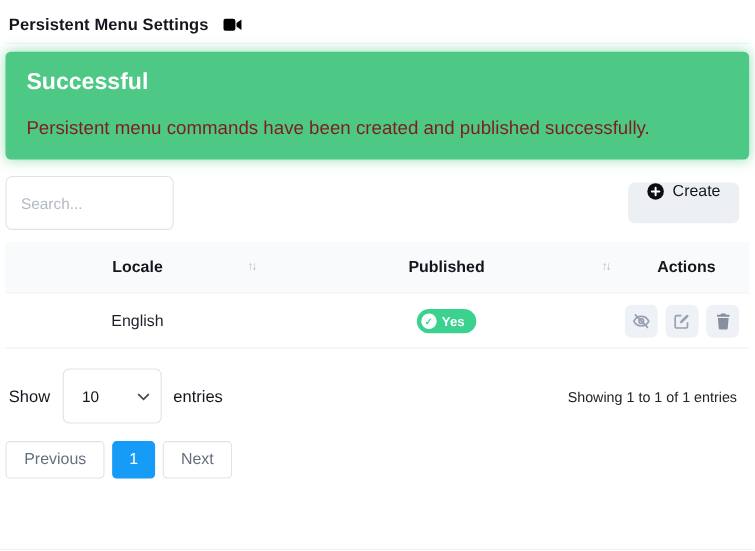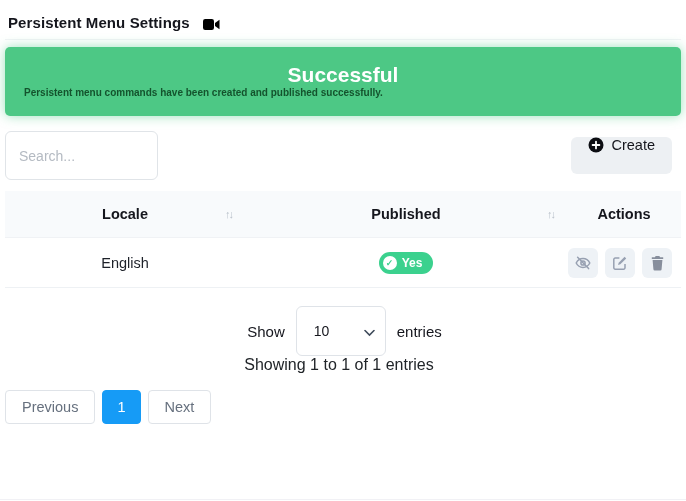--- a/index.html
+++ b/index.html
@@ -12,40 +12,40 @@
     overflow: hidden;
   }
   .page { padding: 0 5px; position: relative; height: 100%; }
 
   
   .header {
     display: flex; align-items: center; justify-content: space-between;
     padding: 14px 0 8px 3px;
     border-bottom: 1px solid #f3f4f7;
   }
-  .title-group { display: flex; align-items: flex-end; gap: 13px; }
+  .title-group { display: flex; align-items: center; gap: 13px; }
   .page-title { font-size: 15px; font-weight: 700; color: #15161d; letter-spacing: .1px; }
   .camera-icon svg { display: block; }
   .options-btn {
     background: #fff; border: 1px solid #d9dee4; border-radius: 6px;
     padding: 10px 17px; font-size: 14px; color: #3f4b5b; cursor: pointer;
     font-family: inherit; display: flex; align-items: center; gap: 8px;
   }
   .caret-down { font-size: 10px; color: #3f4b5b; line-height: 1; }
 
   
   .alert {
     margin-top: 7px;
     background: #4dc885;
     border-radius: 5px;
     padding: 16px 19px 18px;
     box-shadow: 0 0 12px rgba(77, 200, 133, 0.55);
   }
-  .alert-title { color: #fff; font-size: 21px; font-weight: 700; margin-bottom: 0; text-align: center; }
-  .alert-msg { color: #14532d; font-size: 10px; font-weight: bold; }
+  .alert-title { color: #fff; font-size: 21px; font-weight: 700; margin-bottom: 20px; }
+  .alert-msg { color: #7f1d1d; font-size: 17px; }
 
   
   .controls {
     margin-top: 15px;
     display: flex; align-items: center; justify-content: space-between;
   }
   .search-input {
     width: 153px; height: 49px;
     border: 1px solid #e0e4e8; border-radius: 6px;
     padding: 0 13px; font-size: 14px; color: #15161d;
@@ -101,36 +101,35 @@
     color: #97a0b1;
   }
   .icon-btn.trash { color: #878e9c; }
   .icon-btn svg { display: block; }
 
   
   .footer-row {
     margin-top: 18px;
     display: flex; align-items: center; justify-content: space-between;
     padding-left: 3px;
-    flex-direction: column;
   }
   .entries-control { display: flex; align-items: center; gap: 11px; font-size: 15px; color: #15161d; }
   .select-wrap { position: relative; }
   .page-size-select {
     width: 90px; height: 50px;
     border: 1px solid #dfe3e8; border-radius: 6px;
     padding: 0 26px 0 17px; font-size: 14px; color: #15161d;
     font-family: inherit; appearance: none; -webkit-appearance: none;
     background: #fff; cursor: pointer; outline: none;
   }
   .select-chevron {
     position: absolute; right: 11px; top: 50%; transform: translateY(-50%);
     pointer-events: none; color: #3f4b5b;
   }
-  .showing-summary { font-size: 16px; color: #212529; padding-right: 11px; }
+  .showing-summary { font-size: 13px; color: #212529; padding-right: 11px; }
 
   .pagination {
     margin-top: 16px;
     display: flex; gap: 7px;
     padding-right: 14px;
   }
   .page-btn {
     border: 1px solid #dfe3e8; background: #fff; border-radius: 4px;
     padding: 8px 16px; font-size: 14.5px; color: #66707e; cursor: pointer;
     font-family: inherit;

